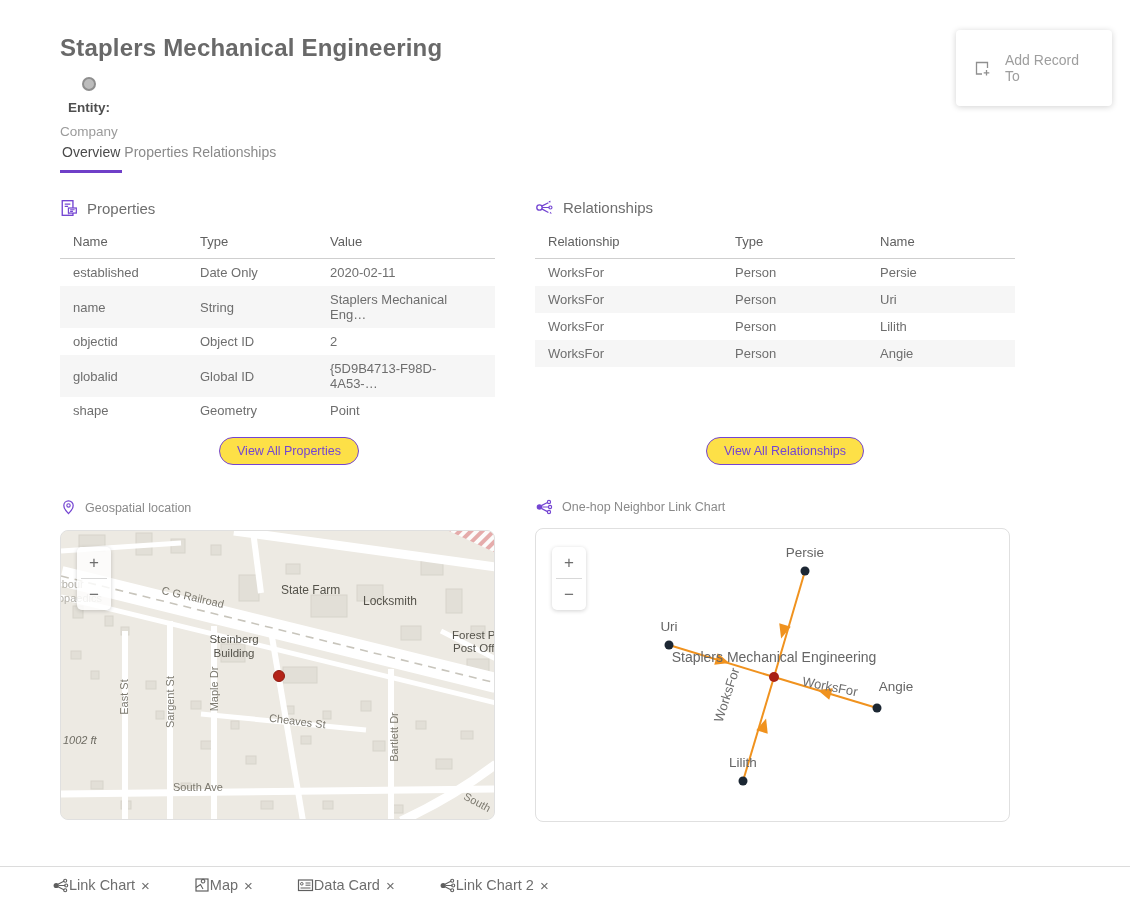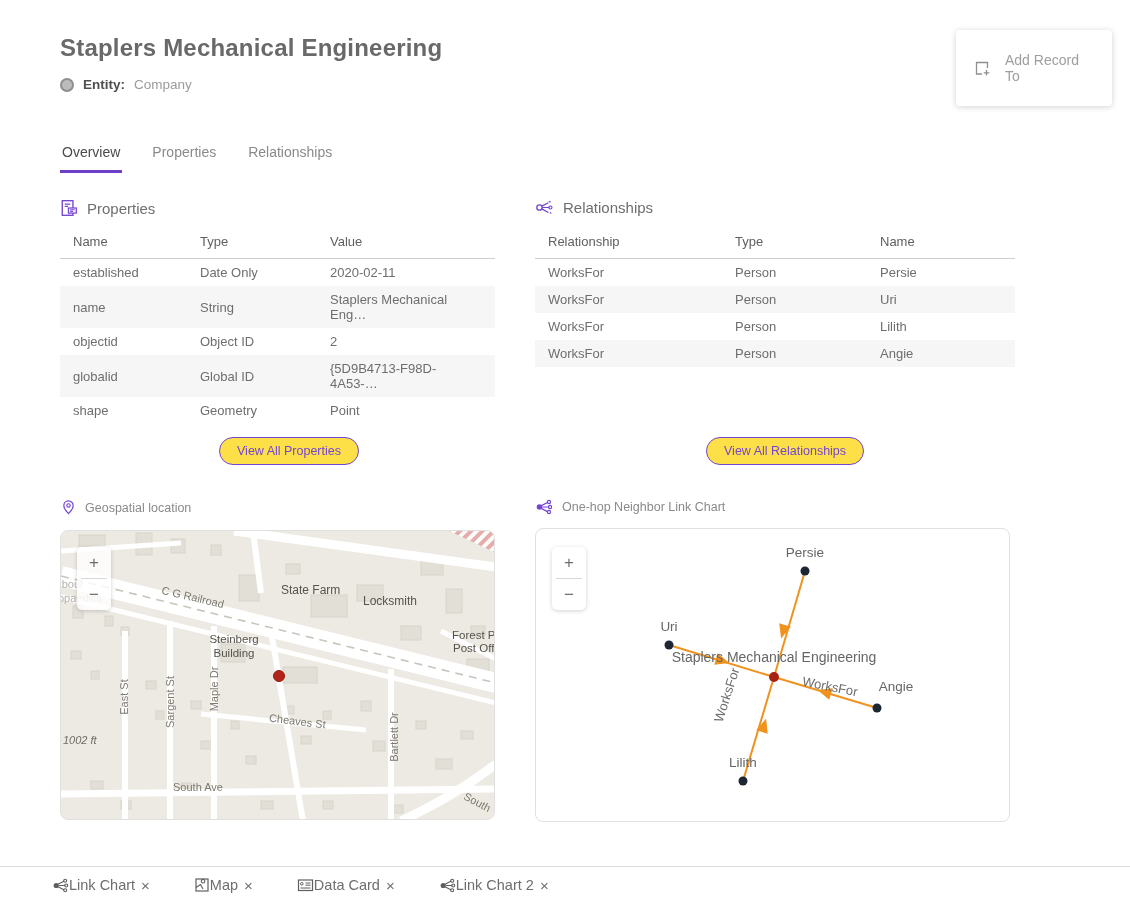--- a/index.html
+++ b/index.html
@@ -3,33 +3,33 @@
 <meta charset="utf-8">
 <style>
   * { margin:0; padding:0; box-sizing:border-box; }
   html,body { width:1130px; height:903px; background:#fff; overflow:hidden; }
   body { font-family:"Liberation Sans", sans-serif; color:#6e6e6e; position:relative; }
 
   .page { position:relative; width:1130px; height:903px; background:#fff; }
 
   
   .page-title { position:absolute; left:60px; top:34px; font-size:24px; font-weight:600; color:#696969; letter-spacing:.2px; }
-  .entity-row { position:absolute; left:60px; top:77px; display:flex; align-items:center; gap:9px; font-size:13.5px; }
+  .entity-row { position:absolute; left:60px; top:77px; display:flex; align-items:center; gap:9px; font-size:13.5px;flex-direction:column; }
   .entity-dot { width:14px; height:14px; border-radius:50%; background:#bcbcbc; border:2px solid #8e8e8e; }
   .entity-label { font-weight:bold; color:#4f4f4f; }
   .entity-type { color:#9b9b9b; }
 
   
   .context-menu { position:absolute; left:942px; top:30px; width:156px; background:#fff; border-radius:4px;
     box-shadow:0 1px 6px rgba(0,0,0,.18); padding:10px 0;margin-left:14px; }
   .menu-item { display:flex; align-items:center; gap:14px; padding:12px 18px; font-size:14px; color:#9e9e9e; cursor:pointer; }
   .menu-item svg { flex:none; }
 
   
-  .tabs { position:absolute; left:60px; top:142px; display:flex; gap:28px; font-size:14px; }
+  .tabs { position:absolute; left:60px; top:142px; display:flex; font-size:14px; }
   .tab { padding:2px 2px 10px 2px; color:#8a8a8a; cursor:pointer; }
   .tab.active { color:#4a4a4a; border-bottom:3px solid #6f3fc8; }
 
   
   .section-head { position:absolute; display:flex; align-items:center; gap:9px; font-size:15px; color:#6e6e6e; }
   .section-head.small { font-size:12.5px; color:#8a8a8a; }
 
   
   .data-table { position:absolute; font-size:13px; border-collapse:collapse; table-layout:fixed; }
   .data-table th { text-align:left; font-weight:normal; color:#606060; padding:6px 13px 9px 13px; border-bottom:1px solid #cfcfcf; }

